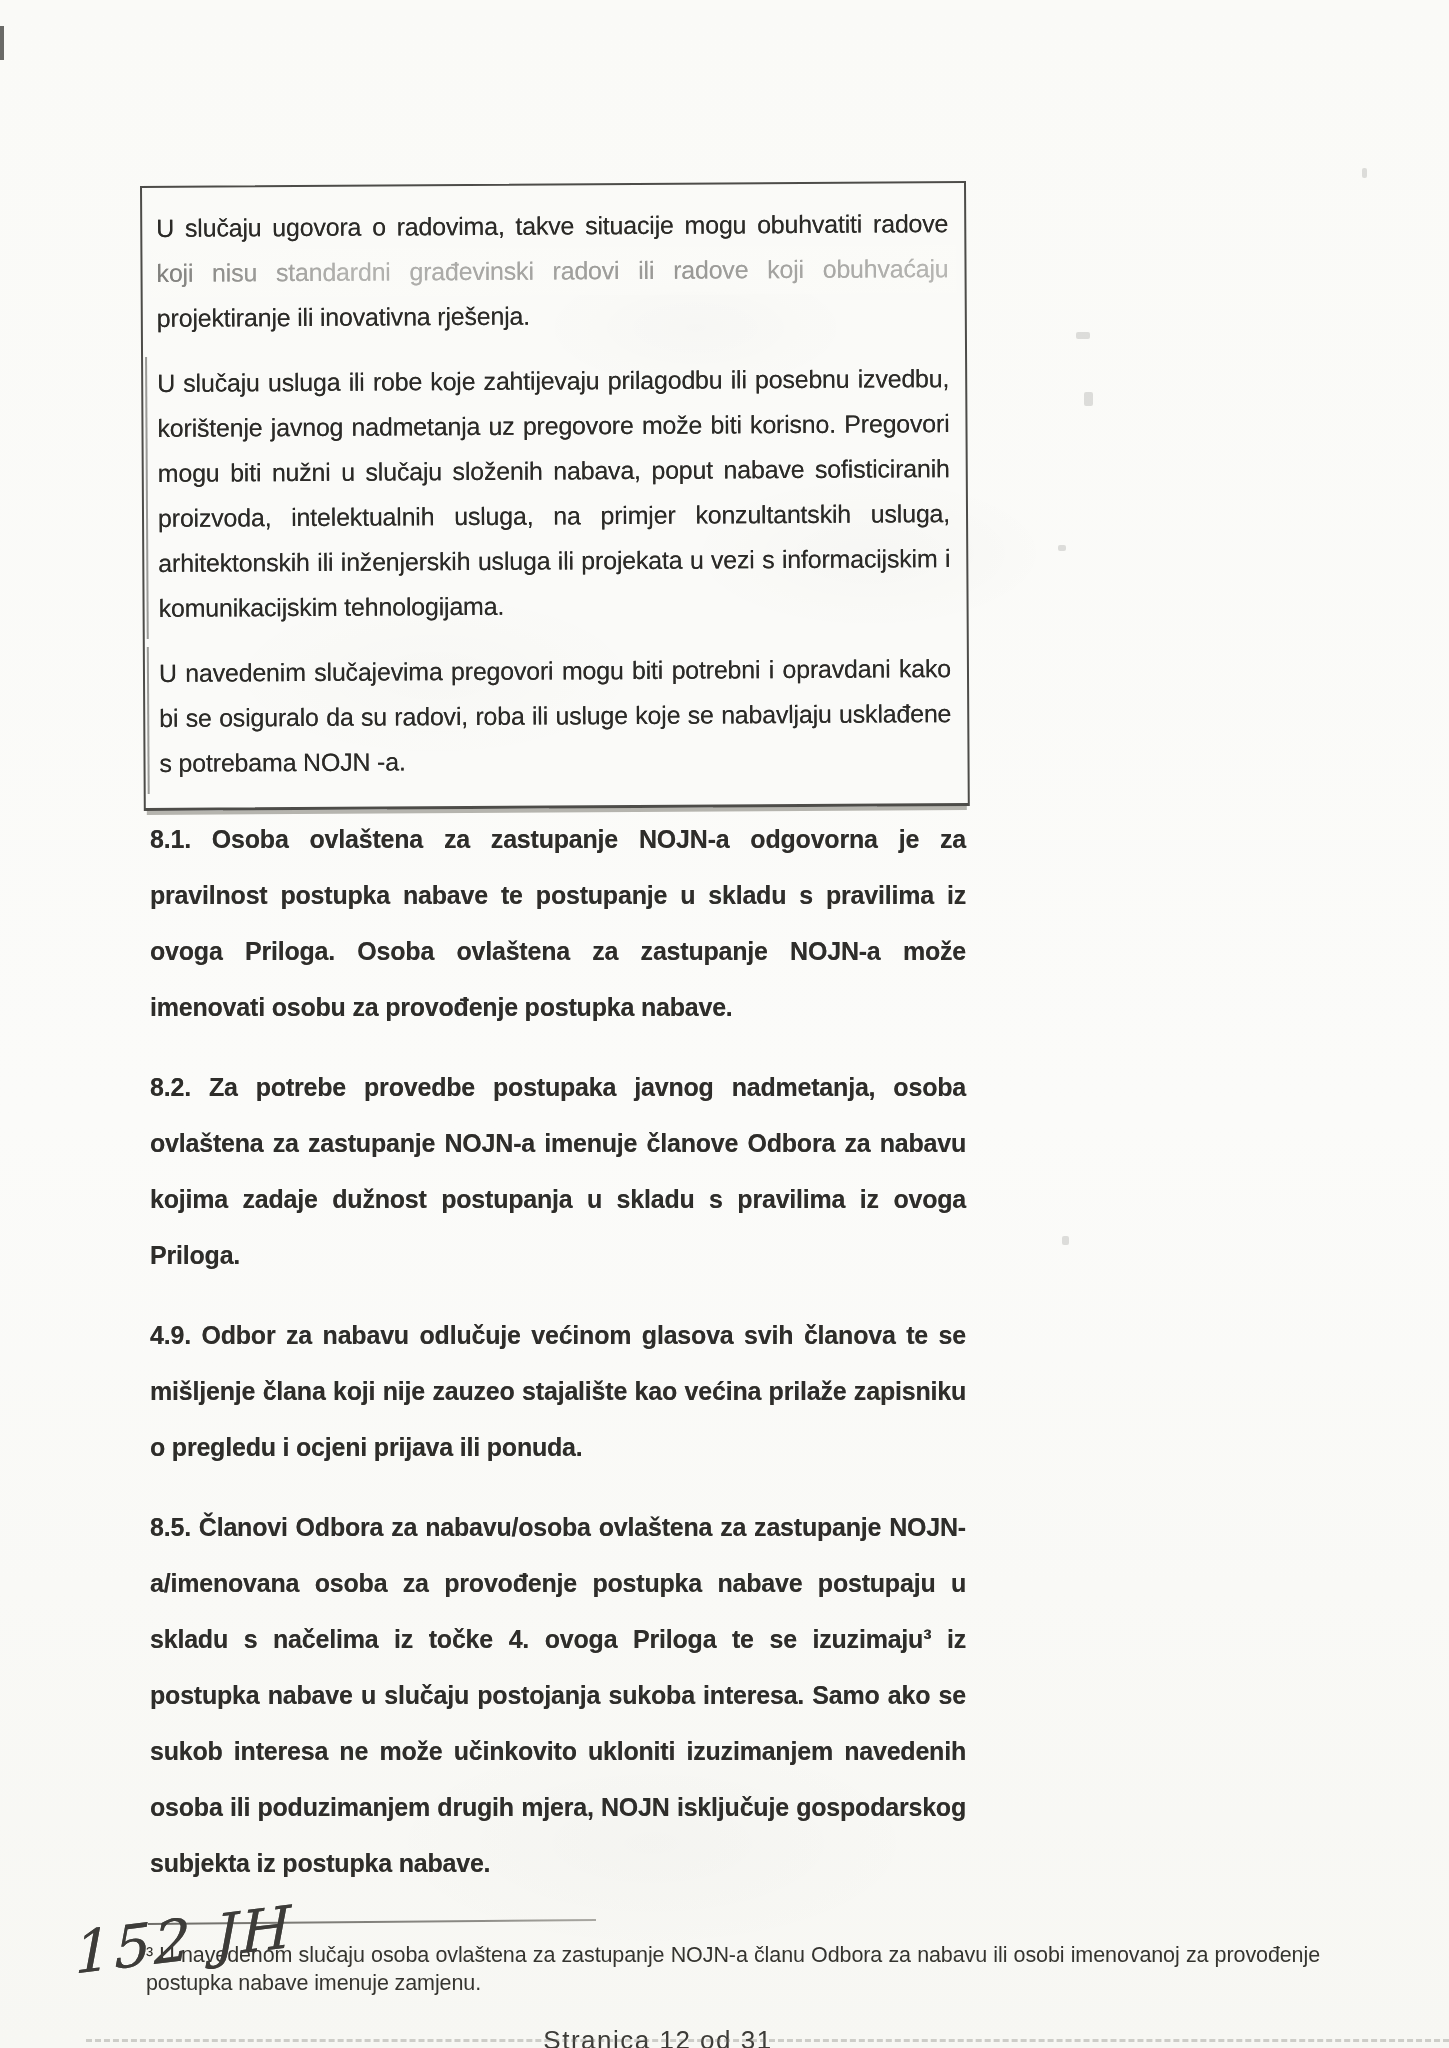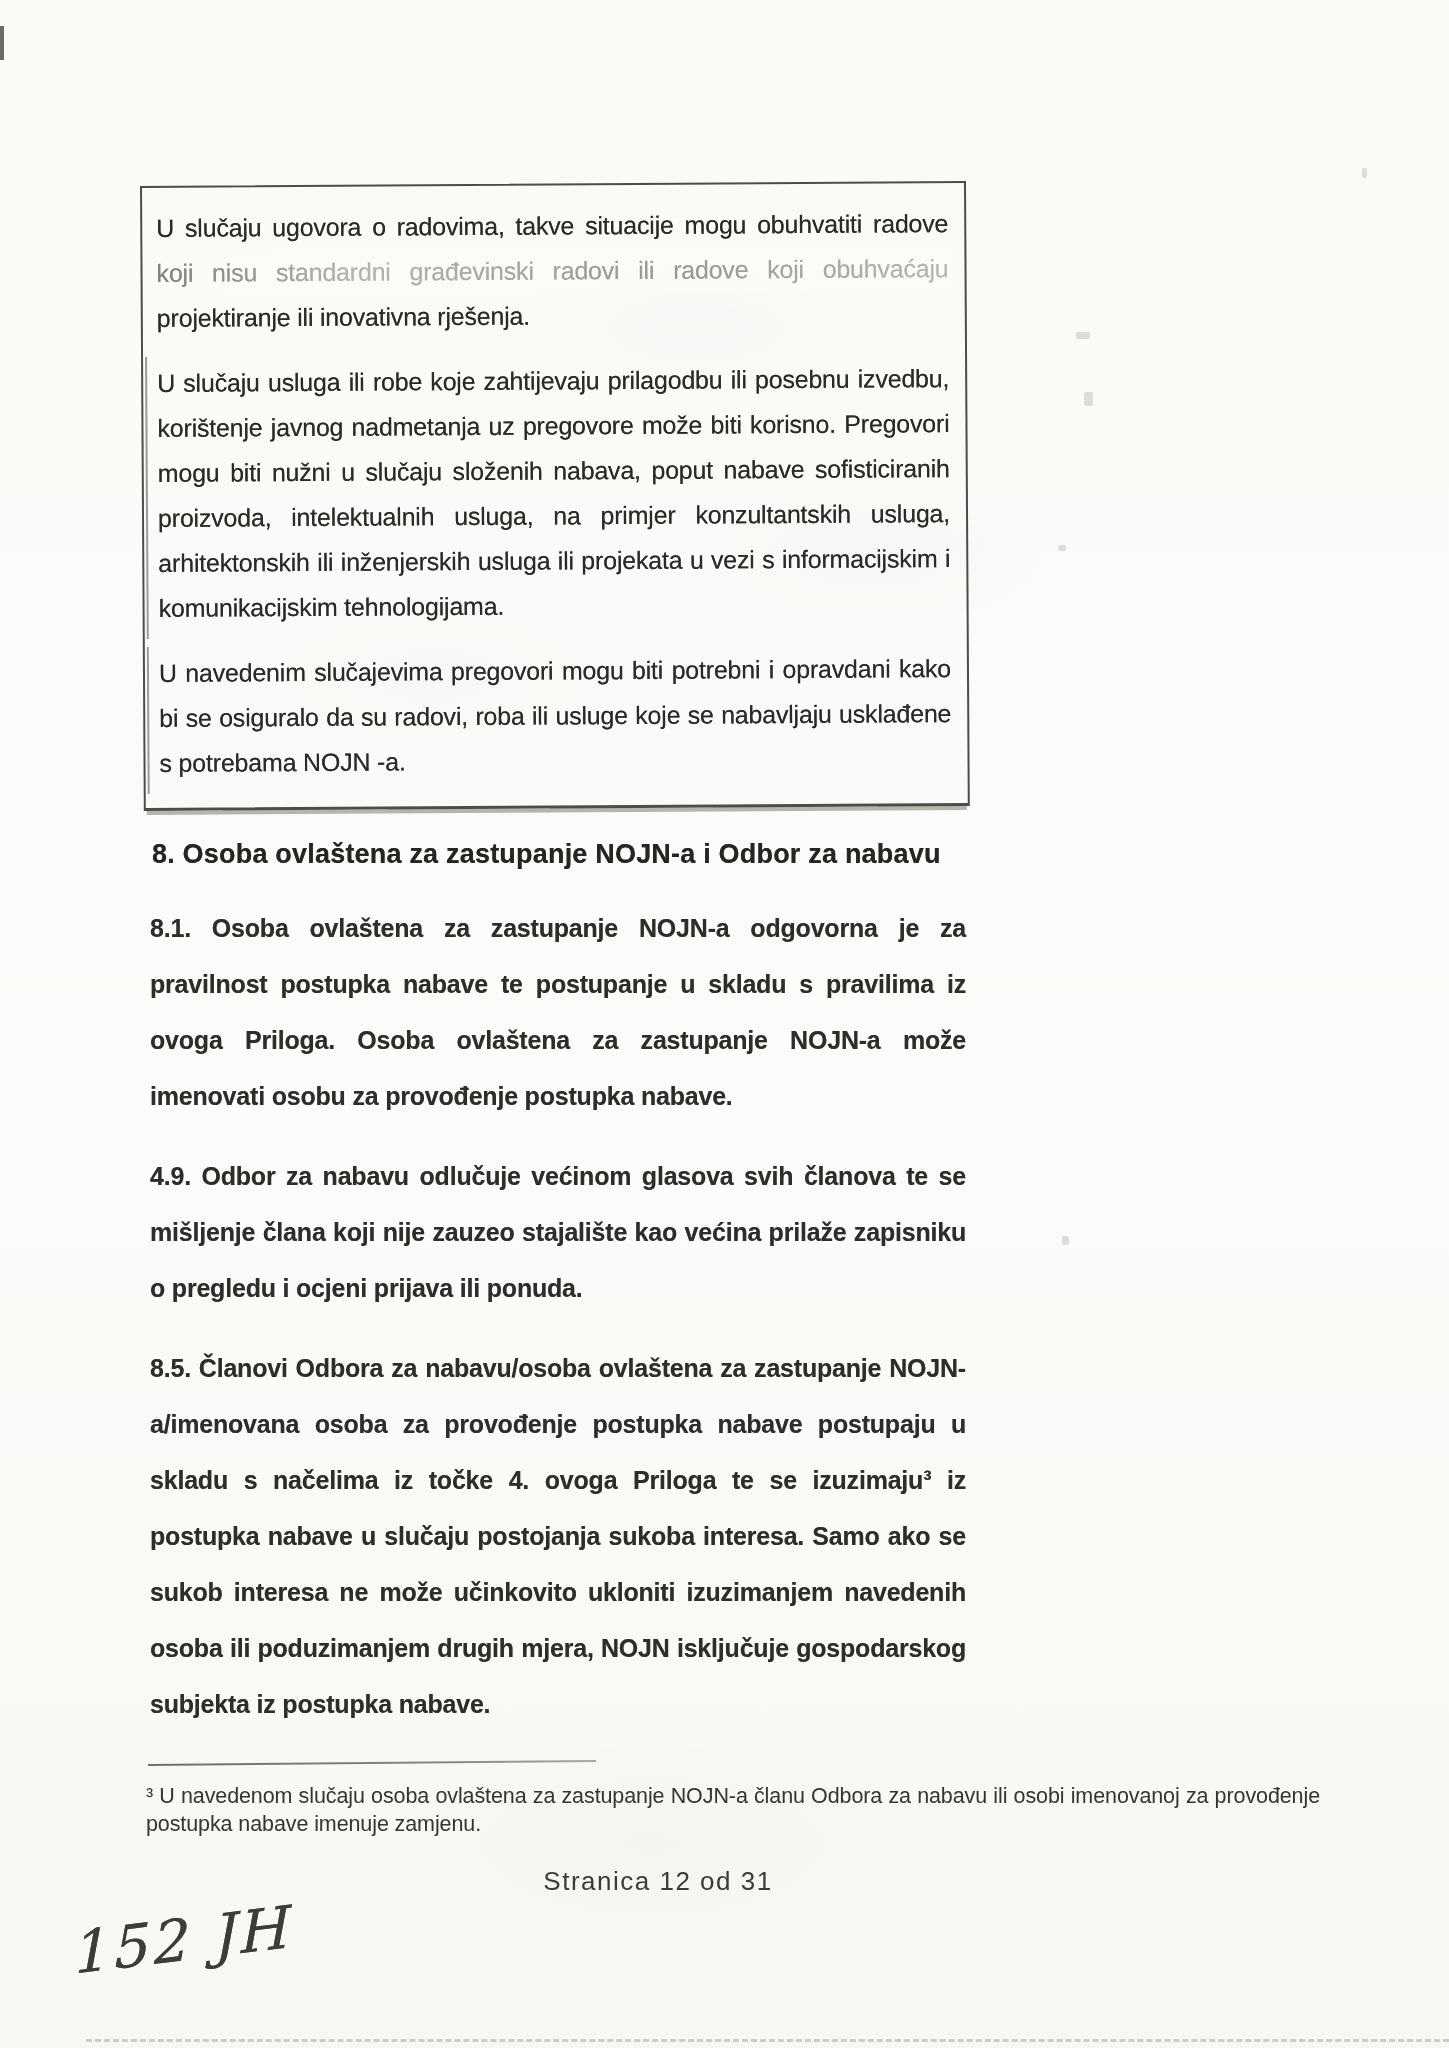--- a/index.html
+++ b/index.html
@@ -120,23 +120,23 @@
 
   <div class="content">
 
     <div class="callout-box">
       <p>U slučaju ugovora o radovima, takve situacije mogu obuhvatiti radove koji nisu standardni građevinski radovi ili radove koji obuhvaćaju projektiranje ili inovativna rješenja.</p>
       <div class="fade-overlay"></div>
       <p class="inner-rule">U slučaju usluga ili robe koje zahtijevaju prilagodbu ili posebnu izvedbu, korištenje javnog nadmetanja uz pregovore može biti korisno. Pregovori mogu biti nužni u slučaju složenih nabava, poput nabave sofisticiranih proizvoda, intelektualnih usluga, na primjer konzultantskih usluga, arhitektonskih ili inženjerskih usluga ili projekata u vezi s informacijskim i komunikacijskim tehnologijama.</p>
       <p class="inner-rule">U navedenim slučajevima pregovori mogu biti potrebni i opravdani kako bi se osiguralo da su radovi, roba ili usluge koje se nabavljaju usklađene s potrebama NOJN -a.</p>
     </div>
 
-    <h2 class="section-heading">8. Osoba ovlaštena za zastupanje NOJN-a i Odbor za nabavu</h2>
 
     <p class="clause">8.1. Osoba ovlaštena za zastupanje NOJN-a odgovorna je za pravilnost postupka nabave te postupanje u skladu s pravilima iz ovoga Priloga. Osoba ovlaštena za zastupanje NOJN-a može imenovati osobu za provođenje postupka nabave.</p>
+    <p class="clause">8.2. Za potrebe provedbe postupaka javnog nadmetanja, osoba ovlaštena za zastupanje NOJN-a imenuje članove Odbora za nabavu kojima zadaje dužnost postupanja u skladu s pravilima iz ovoga Priloga.</p>
     <p class="clause">4.9. Odbor za nabavu odlučuje većinom glasova svih članova te se mišljenje člana koji nije zauzeo stajalište kao većina prilaže zapisniku o pregledu i ocjeni prijava ili ponuda.</p>
     <p class="clause">8.5. Članovi Odbora za nabavu/osoba ovlaštena za zastupanje NOJN-a/imenovana osoba za provođenje postupka nabave postupaju u skladu s načelima iz točke 4. ovoga Priloga te se izuzimaju³ iz postupka nabave u slučaju postojanja sukoba interesa. Samo ako se sukob interesa ne može učinkovito ukloniti izuzimanjem navedenih osoba ili poduzimanjem drugih mjera, NOJN isključuje gospodarskog subjekta iz postupka nabave.</p>
 
     <div class="footnote-rule"></div>
     <p class="footnote">³ U navedenom slučaju osoba ovlaštena za zastupanje NOJN-a članu Odbora za nabavu ili osobi imenovanoj za provođenje postupka nabave imenuje zamjenu.</p>
 
     <div class="page-footer">Stranica 12 od 31</div>
   </div>
 
   <div class="handwriting">152 JH</div>

